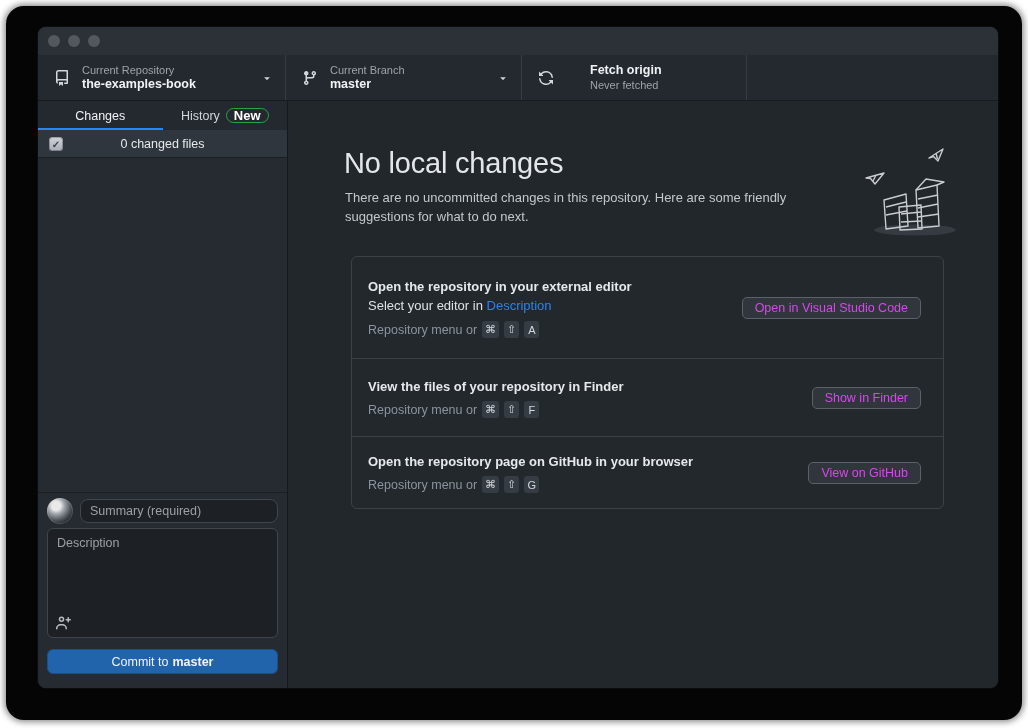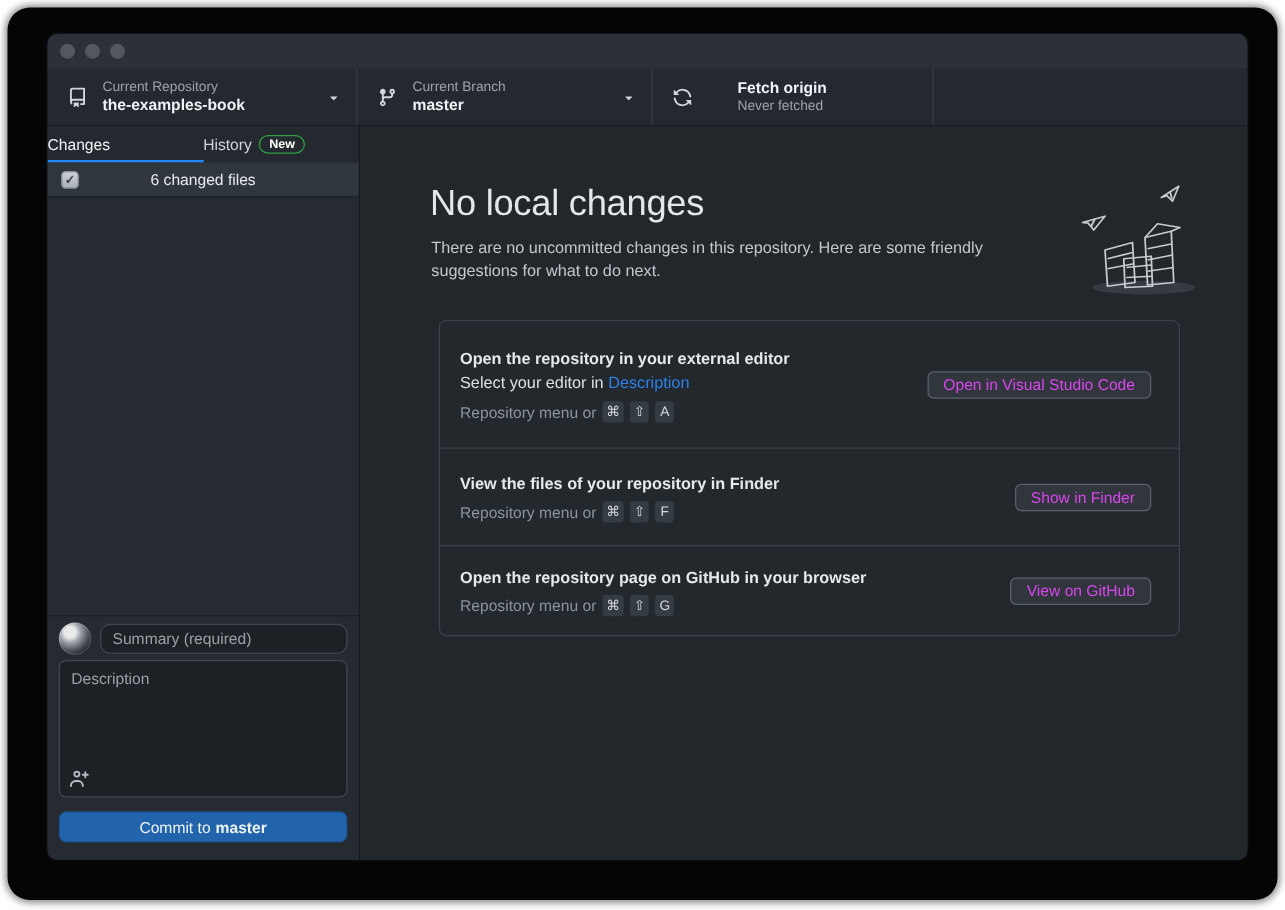--- a/index.html
+++ b/index.html
@@ -20,24 +20,24 @@
   .tb-icon { width:16px; height:16px; flex:0 0 auto; color:#d3d7db; }
   .tb-text { margin-left:12px; flex:1; overflow:hidden; }
   .tb-label { font-size:11px; color:#9da3a9; line-height:14px; }
   .tb-value { font-size:12.5px; color:#f0f3f6; font-weight:bold; line-height:15px; }
   .tb-chevron { width:12px; height:12px; color:#d1d5da; flex:0 0 auto; margin-left:6px; }
 
   
   .body { flex:1; display:flex; min-height:0; }
   .sidebar { width:250px; flex:0 0 auto; display:flex; flex-direction:column; background:#262b31; border-right:1px solid #15181c; }
   .tabs { height:29px; flex:0 0 auto; display:flex; background:#24292f; }
-  .tab { width:125px; display:flex; align-items:center; font-size:12.5px; color:#d1d5da; position:relative; cursor:default; }
+  .tab { width:125px; display:flex; align-items:center; justify-content:center; font-size:12.5px; color:#d1d5da; position:relative; cursor:default; }
   .tab.active { color:#f0f3f6; }
   .tab.active::after { content:""; position:absolute; left:0; right:0; bottom:0; height:2px; background:#2188ff; }
-  .badge-new { margin-left:6px; border:1px solid #2ea043; border-radius:8px; padding:1px 7px; font-size:10px; font-weight:bold; color:#ffffff; line-height:11px; }
+  .badge-new { margin-left:6px; border:1px solid #2ea043; border-radius:8px; padding:1px 7px; font-size:13px; font-weight:bold; color:#ffffff; line-height:11px; }
   .files-row { height:28px; flex:0 0 auto; background:#30363d; position:relative; display:flex; align-items:center; justify-content:center; border-bottom:1px solid #1b1f24; }
   .checkbox { position:absolute; left:11px; top:7px; width:14px; height:14px; border-radius:3.5px; background:linear-gradient(#cfd3d8,#a9afb6); display:flex; align-items:center; justify-content:center; font-size:10px; font-weight:bold; color:#3a3f45; box-shadow:inset 0 0 0 1px rgba(0,0,0,.25); }
   .files-label { font-size:12.5px; color:#e6e9ec; }
   .file-list { flex:1; background:#262b31; }
 
   
   .commit-area { flex:0 0 auto; padding:5px 9px 14px; background:#262b31; border-top:1px solid #1b1f24; }
   .summary-row { display:flex; align-items:center; gap:7px; margin-bottom:4px; }
   .avatar { width:26px; height:26px; border-radius:50%; flex:0 0 auto; background:radial-gradient(circle at 35% 30%, #e9e9e9 0 18%, #9aa0a6 35%, #4a4f55 60%, #14171a 85%); box-shadow:inset 0 0 0 1px rgba(255,255,255,.15); }
   .summary-input { flex:1; height:24px; background:#1d2126; border:1px solid #40464d; border-radius:8px; padding:0 9px; font-size:12.5px; color:#e6e9ec; font-family:"Liberation Sans", sans-serif; outline:none; }
@@ -127,21 +127,21 @@
             <span>Changes</span>
           </div>
           <div class="tab">
             <span>History</span>
             <span class="badge-new">New</span>
           </div>
         </div>
 
         <div class="files-row">
           <div class="checkbox">✓</div>
-          <span class="files-label">6 changed files</span>
+          <span class="files-label">0 changed files</span>
         </div>
 
         <div class="file-list"></div>
 
         <div class="commit-area">
           <div class="summary-row">
             <div class="avatar"></div>
             <input class="summary-input" type="text" placeholder="Summary (required)" style="">
           </div>
           <div class="desc-box">

